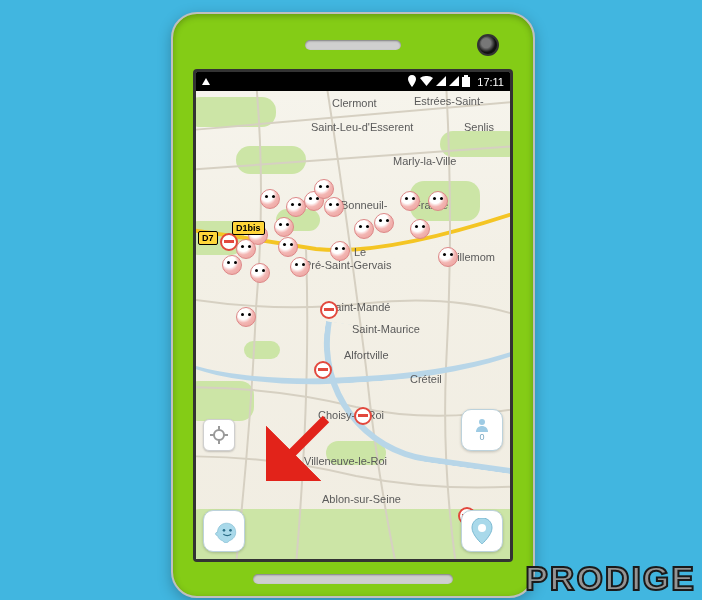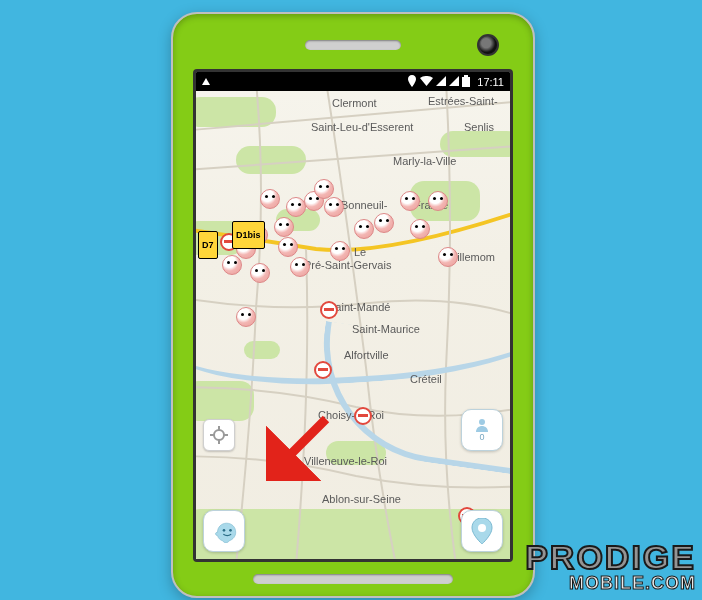--- a/index.html
+++ b/index.html
@@ -32,21 +32,21 @@
   .hwy{stroke:#f4c524;stroke-width:4;}
   svg.mapsvg{position:absolute;inset:0;width:100%;height:100%;}
   
   .lbl{position:absolute;color:#5a5a5a;font-size:11px;white-space:nowrap;pointer-events:none;}
   
   .wazer{position:absolute;width:18px;height:18px;border-radius:50%;background:radial-gradient(circle at 35% 30%,#fff 0 35%,#f3b6b3 55%,#e89c97 100%);border:1px solid #d88;}
   .wazer:before,.wazer:after{content:"";position:absolute;top:5px;width:3px;height:3px;background:#000;border-radius:50%;}
   .wazer:before{left:4px;} .wazer:after{right:4px;}
   .haz{position:absolute;width:14px;height:14px;border-radius:50%;background:#fff;border:2px solid #e2483d;}
   .haz:after{content:"";position:absolute;left:2px;right:2px;top:5px;height:3px;background:#e2483d;}
-  .shield{position:absolute;background:#ffd63a;border:1px solid #000;color:#000;font-size:9px;font-weight:bold;padding:8px 3px;border-radius:2px;}
+  .shield{position:absolute;background:#ffd63a;border:1px solid #000;color:#000;font-size:9px;font-weight:bold;padding:1px 3px;border-radius:2px;}
   
   .cornerbtn{position:absolute;width:40px;height:40px;background:#fff;border:1px solid #bcd2dc;border-radius:10px;box-shadow:0 1px 3px rgba(0,0,0,.2);display:flex;align-items:center;justify-content:center;}
   .recenter{position:absolute;left:7px;bottom:108px;width:30px;height:30px;background:#fff;border:1px solid #cfcfcf;border-radius:6px;display:flex;align-items:center;justify-content:center;box-shadow:0 1px 2px rgba(0,0,0,.2);}
   .arrow-annot{position:absolute;left:70px;bottom:78px;width:70px;height:70px;pointer-events:none;}
   .watermark{position:absolute;right:6px;bottom:6px;font-family:Impact,Arial Black,sans-serif;text-align:right;pointer-events:none;margin-left:40px;}
   .watermark .l1{font-size:34px;letter-spacing:2px;color:#949494;-webkit-text-stroke:2px #1a1a1a;font-weight:900;line-height:.9;}
   .watermark .l2{font-size:18px;letter-spacing:1px;color:#e9e9e9;-webkit-text-stroke:1px #1a1a1a;font-weight:900;}
 </style>
 </head>
 <body>
@@ -116,21 +116,21 @@
         <path class="roadpath" d="M-10 370 Q 80 370 160 390 Q 240 406 330 400"></path>
         <path class="roadpath" d="M250 -10 Q 258 140 250 280 Q 246 380 260 480"></path>
         <path class="roadpath" d="M110 160 Q 115 300 100 480"></path>
       </svg>
 
       <div class="river"></div>
       <div class="river2"></div>
 
       <div id="labels-layer">
           <div class="lbl" style="left: 136px; top: 6px;">Clermont</div>
-          <div class="lbl" style="left: 232px; top: 4px;">Estrées-Saint-</div>
+          <div class="lbl" style="left: 218px; top: 4px;">Estrées-Saint-</div>
           <div class="lbl" style="left: 115px; top: 30px;">Saint-Leu-d'Esserent</div>
           <div class="lbl" style="left: 268px; top: 30px;">Senlis</div>
           <div class="lbl" style="left: 197px; top: 64px;">Marly-la-Ville</div>
           <div class="lbl" style="left: 145px; top: 108px;">Bonneuil-</div>
           <div class="lbl" style="left: 218px; top: 108px;">France</div>
           <div class="lbl" style="left: 158px; top: 155px;">Le</div>
           <div class="lbl" style="left: 108px; top: 168px;">Pré-Saint-Gervais</div>
           <div class="lbl" style="left: 254px; top: 160px;">Villemom</div>
           <div class="lbl" style="left: 132px; top: 210px;">Saint-Mandé</div>
           <div class="lbl" style="left: 156px; top: 232px;">Saint-Maurice</div>
@@ -214,14 +214,13 @@
           </defs>
         <line x1="60" y1="8" x2="14" y2="54" stroke="#e2231a" stroke-width="9" marker-end="url(#ah)"></line>
       </svg>
 
     </div>
   </div>
 </div>
 
 <div class="watermark">
   <div class="l1">PRODIGE</div>
-  <div class="l2">MOBILE.COM</div>
 </div>
 
 </body></html>

